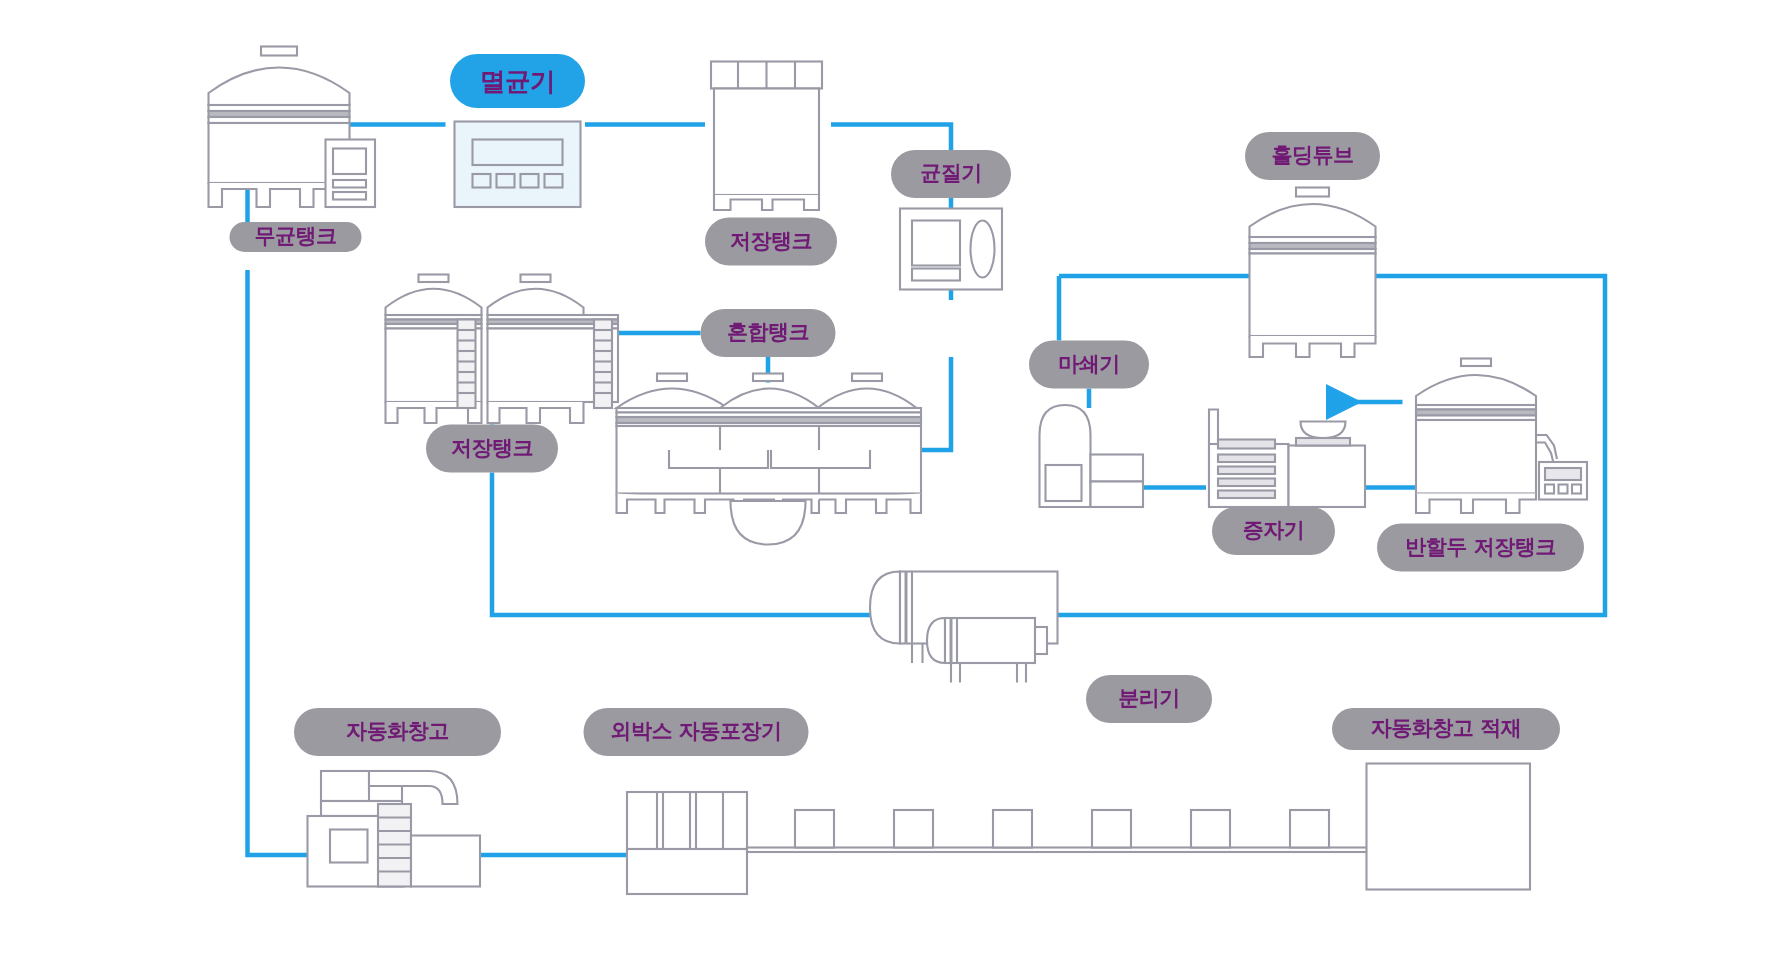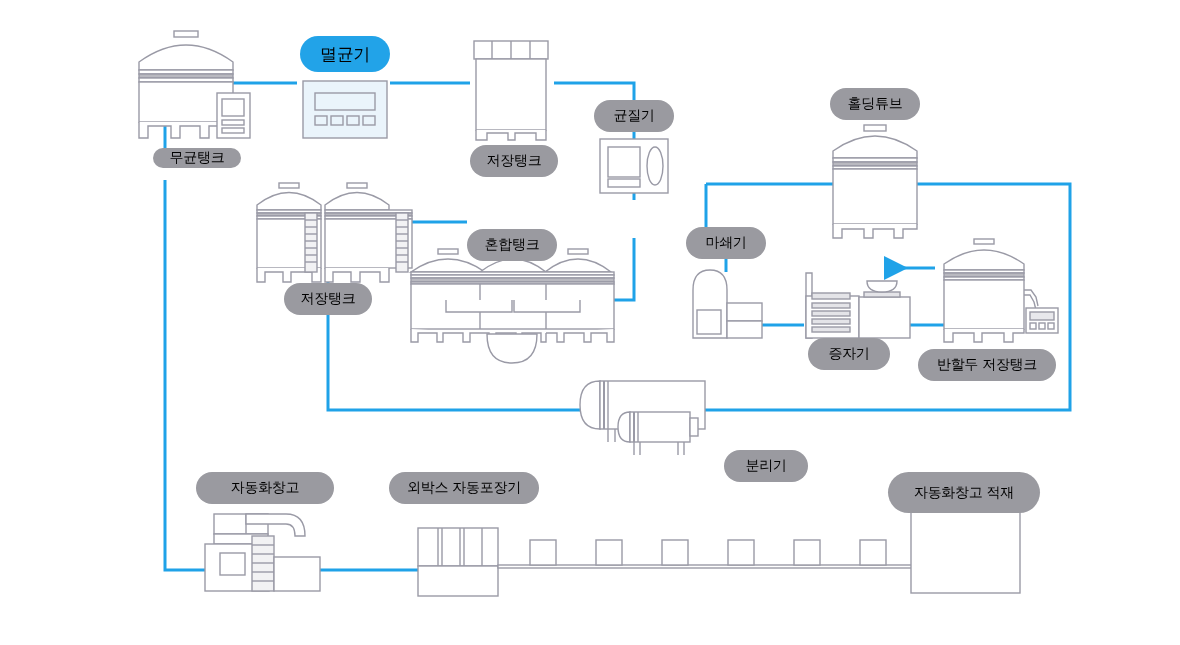--- a/index.html
+++ b/index.html
@@ -23,24 +23,25 @@
     top: 0;
     width: 1180px;
     height: 645px;
   }
   .pill {
     position: absolute;
     display: flex;
     align-items: center;
     justify-content: center;
     border-radius: 999px;
-    color: #000000;
+    color: #701a75;
     white-space: nowrap;
     box-sizing: border-box;
     letter-spacing: -0.3px;
+    font-weight: bold;
   }
   .pill-gray {
     background: #9a9aa0;
   }
   .pill-blue {
     background: #22a3e8;
   }
   .pill-lg {
     font-size: 17px;
   }
@@ -313,21 +314,21 @@
       </div>
       <div class="pill pill-gray pill-sm" style="left: 470px; top: 145px; width: 88px; height: 32px;">
         <span>저장탱크</span>
       </div>
       <div class="pill pill-gray pill-sm" style="left: 594px; top: 100px; width: 80px; height: 32px;">
         <span>균질기</span>
       </div>
       <div class="pill pill-gray pill-sm" style="left: 284px; top: 283px; width: 88px; height: 32px;">
         <span>저장탱크</span>
       </div>
-      <div class="pill pill-gray pill-sm" style="left: 467px; top: 206px; width: 90px; height: 32px; margin-top: 23px;">
+      <div class="pill pill-gray pill-sm" style="left: 467px; top: 206px; width: 90px; height: 32px;">
         <span>혼합탱크</span>
       </div>
       <div class="pill pill-gray pill-sm" style="left: 830px; top: 88px; width: 90px; height: 32px;">
         <span>홀딩튜브</span>
       </div>
       <div class="pill pill-gray pill-sm" style="left: 686px; top: 227px; width: 80px; height: 32px;">
         <span>마쇄기</span>
       </div>
       <div class="pill pill-gray pill-sm" style="left: 808px; top: 338px; width: 82px; height: 32px;">
         <span>증자기</span>
@@ -337,18 +338,18 @@
       </div>
       <div class="pill pill-gray pill-sm" style="left: 724px; top: 425px; width: 84px; height: 32px; margin-top: 25px;">
         <span>분리기</span>
       </div>
       <div class="pill pill-gray pill-sm" style="left: 196px; top: 472px; width: 138px; height: 32px;">
         <span>자동화창고</span>
       </div>
       <div class="pill pill-gray pill-sm" style="left: 389px; top: 472px; width: 150px; height: 32px;">
         <span>외박스 자동포장기</span>
       </div>
-      <div class="pill pill-gray pill-sm" style="left: 888px; top: 472px; width: 152px; height: 41px;">
+      <div class="pill pill-gray pill-sm" style="left: 888px; top: 472px; width: 152px; height: 28px;">
         <span>자동화창고 적재</span>
       </div>
     </div>
 
 </div>
 
 </body></html>

